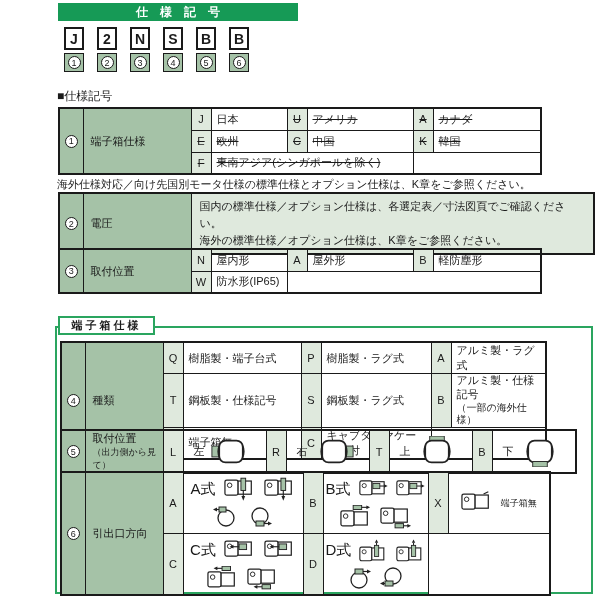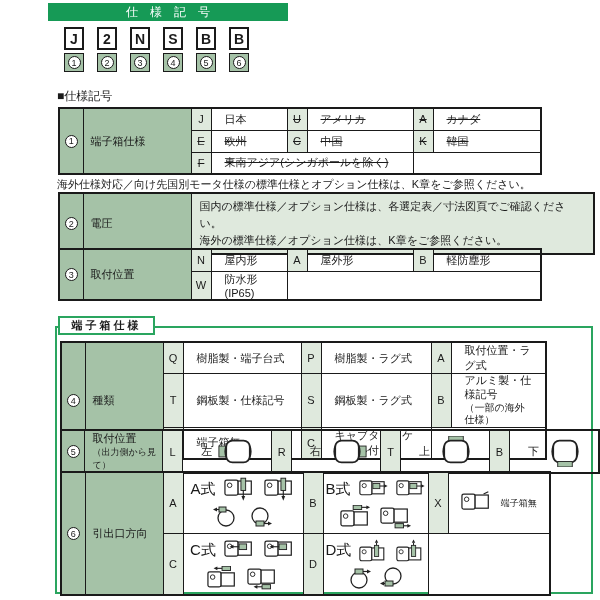--- a/index.html
+++ b/index.html
@@ -1,40 +1,40 @@
 <!DOCTYPE html>
 <html style="--hg: #169a56; --cg: #a5c2a7; --kg: #dfe9dd; --bg: #2aa55f;"><head>
 <meta charset="utf-8">
 <style>
   *{margin:0;padding:0;box-sizing:border-box}
   html,body{background:#fff}
   body{width:600px;height:600px;font-family:"Liberation Sans","DejaVu Sans",sans-serif;color:#1a1a1a}
   #page{position:relative;width:600px;height:600px;background:#fff;overflow:hidden}
 
-  .titlebar{position:absolute;left:48px;top:3px;width:240px;height:18px;background:var(--hg,#169a56);
-    color:#fff;font-weight:normal;font-size:12px;display:flex;align-items:center;justify-content:center;
+  .titlebar{position:absolute;left:58px;top:3px;width:240px;height:18px;background:var(--hg,#169a56);
+    color:#fff;font-weight:bold;font-size:12px;display:flex;align-items:center;justify-content:center;
     letter-spacing:12px;text-indent:12px}
   .lrow{position:absolute;left:64px;top:27px;display:flex;gap:13px}
   .lbox{width:20px;height:23px;border:2px solid #1a1a1a;background:#fff;font-weight:bold;font-size:14px;
     display:flex;align-items:center;justify-content:center}
   .nrow{position:absolute;left:64px;top:53px;display:flex;gap:13px}
   .nbox{width:20px;height:19px;border:1px solid #1a1a1a;background:var(--cg,#a5c2a7);
     display:flex;align-items:center;justify-content:center}
   .chip{width:13px;height:13px;border-radius:50%;background:#fff;border:1px solid #1a1a1a;
     font-size:9px;display:inline-flex;align-items:center;justify-content:center;flex:none}
   .heading{position:absolute;left:57px;top:88px;font-size:12px}
   .note{position:absolute;font-size:11px;white-space:nowrap}
 
   table.t{position:absolute;border-collapse:collapse;table-layout:fixed;border:2px solid #1a1a1a}
   table.t td{border:1px solid #1a1a1a;font-size:11px;overflow:hidden;vertical-align:middle}
   td.g{background:var(--cg,#a5c2a7)}
   td.num{text-align:center}
   td.lab{padding-left:7px}
   td.k{background:var(--kg,#dfe9dd);text-align:center}
-  td.v{padding:0 13px}
+  td.v{padding:0 5px}
   td.vg{background:var(--kg,#dfe9dd);padding:4px 8px;line-height:1.55}
   td.ghost{border-top:1px solid #1a1a1a;border-left:1px solid #1a1a1a;border-right:hidden;border-bottom:hidden;background:#fff}
   .strike{text-decoration:line-through}
   .labsub{font-size:9px}
   .twoline{line-height:1.25}
   .twoline .l2{font-size:10px}
 
   .gbox{position:absolute;left:55px;top:326px;width:538px;height:268px;border:2px solid var(--bg,#2aa55f);background:#fff}
   .gtab{position:absolute;left:58px;top:316px;width:97px;height:19px;border:2px solid var(--bg,#2aa55f);background:#fff;
     font-size:11px;font-weight:bold;display:flex;align-items:center;justify-content:center;letter-spacing:3px;z-index:2}
@@ -204,21 +204,21 @@
       </colgroup>
     <tbody>
         <tr style="height:28px">
       <td rowspan="3" class="g num"><span class="chip">4</span></td>
       <td rowspan="3" class="g lab">種類</td>
       <td class="k">Q</td>
       <td class="v">樹脂製・端子台式</td>
       <td class="k">P</td>
       <td class="v">樹脂製・ラグ式</td>
       <td class="k">A</td>
-      <td class="v">取付位置・ラグ式</td>
+      <td class="v">アルミ製・ラグ式</td>
     </tr>
     <tr style="height:34px">
       <td class="k">T</td>
       <td class="v">鋼板製・仕様記号</td>
       <td class="k">S</td>
       <td class="v">鋼板製・ラグ式</td>
       <td class="k">B</td>
       <td class="v twoline">
         <div>アルミ製・仕様記号</div>
         <div class="l2">（一部の海外仕様）</div>

